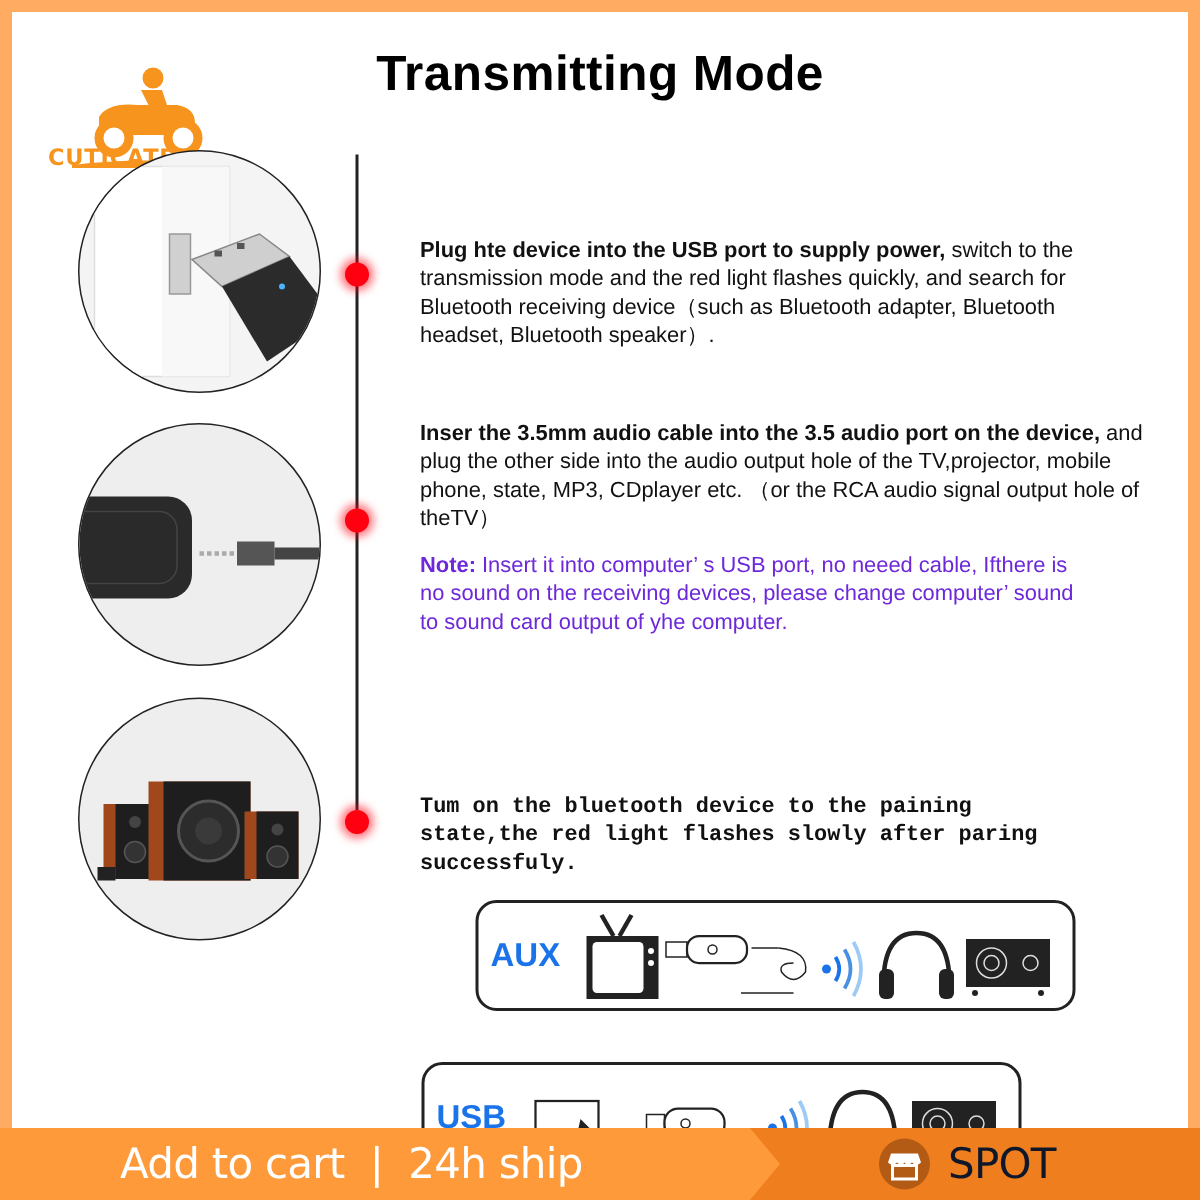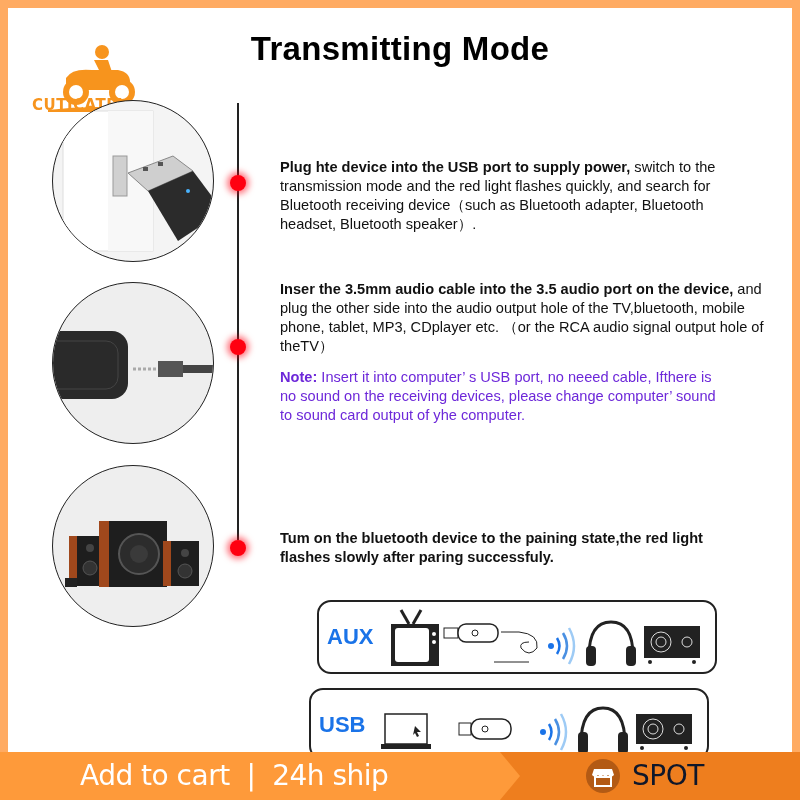--- a/index.html
+++ b/index.html
@@ -86,28 +86,28 @@
       <circle cx="132" cy="105" r="7" fill="#333" stroke="#555"></circle>
     <rect x="12" y="112" width="12" height="9" fill="#222"></rect>
   </svg>
 </div>
 
 <div class="step-text" style="top:158px; width:460px;">
   <b>Plug hte device into the USB port to supply power,</b><span> switch to the transmission mode and the red light flashes quickly, and search for Bluetooth receiving device（such as Bluetooth adapter,  Bluetooth headset,  Bluetooth speaker）.</span>
 </div>
 
 <div class="step-text" style="top:280px; width:485px;">
-  <b>Inser the 3.5mm audio cable into the 3.5 audio port on the device,</b><span>  and plug the other side into the audio output hole of the TV,bluetooth,  mobile phone,  tablet,  MP3,  CDplayer etc. （or the RCA audio signal output hole of theTV）</span>
+  <b>Inser the 3.5mm audio cable into the 3.5 audio port on the device,</b><span>  and plug the other side into the audio output hole of the TV,projector,  mobile phone,  state,  MP3,  CDplayer etc. （or the RCA audio signal output hole of theTV）</span>
 </div>
 
 <div class="note" style="width:450px;">
   <b>Note:</b><span> Insert it into computer’ s USB port,  no neeed cable, Ifthere is no sound on the receiving devices,  please change computer’  sound to sound card output of yhe computer.</span>
 </div>
 
-<div class="step-text" style="top:529px; width:450px;">
+<div class="step-text" style="top:529px; width:450px;font-family:Liberation Mono, monospace;">
   <b>Tum on the bluetooth device to the paining state,the red light flashes slowly after paring successfuly.</b>
 </div>
 
 <div class="diagram" style="top:600px; height:70px;margin-left:36px;">
   <div class="diag-label" style="top:22px;">AUX</div>
   <svg style="position:absolute; left:70px; top:2px;" width="320" height="66" viewBox="0 0 320 66">
     <g>
       <line x1="12" y1="6" x2="20" y2="20" stroke="#222" stroke-width="3"></line>
         <line x1="32" y1="6" x2="24" y2="20" stroke="#222" stroke-width="3"></line>
       <rect x="2" y="20" width="48" height="42" fill="#222"></rect>
@@ -140,21 +140,21 @@
       <rect x="255" y="22" width="56" height="32" fill="#222"></rect>
       <circle cx="272" cy="38" r="10" fill="none" stroke="#ddd"></circle>
         <circle cx="272" cy="38" r="5" fill="none" stroke="#ddd"></circle>
       <circle cx="298" cy="38" r="5" fill="none" stroke="#ddd"></circle>
       <circle cx="261" cy="58" r="2" fill="#222"></circle>
         <circle cx="305" cy="58" r="2" fill="#222"></circle>
     </g>
   </svg>
 </div>
 
-<div class="diagram" style="top:688px; height:68px;margin-left:28px;">
+<div class="diagram" style="top:708px; height:68px;">
   <div class="diag-label" style="top:22px;">USB</div>
   <svg style="position:absolute; left:70px; top:2px;" width="320" height="66" viewBox="0 0 320 66">
     <g>
       <rect x="4" y="22" width="42" height="30" fill="#fff" stroke="#222" stroke-width="1.5"></rect>
       <polygon points="34,34 40,40 36,40 38,44 36,45 34,41 32,43" fill="#222"></polygon>
       <rect x="0" y="52" width="50" height="5" fill="#222"></rect>
     </g>
     <g>
       <rect x="78" y="31" width="12" height="12" fill="#fff" stroke="#222"></rect>
       <rect x="90" y="27" width="40" height="20" rx="9" fill="#fff" stroke="#222" stroke-width="1.5"></rect>

